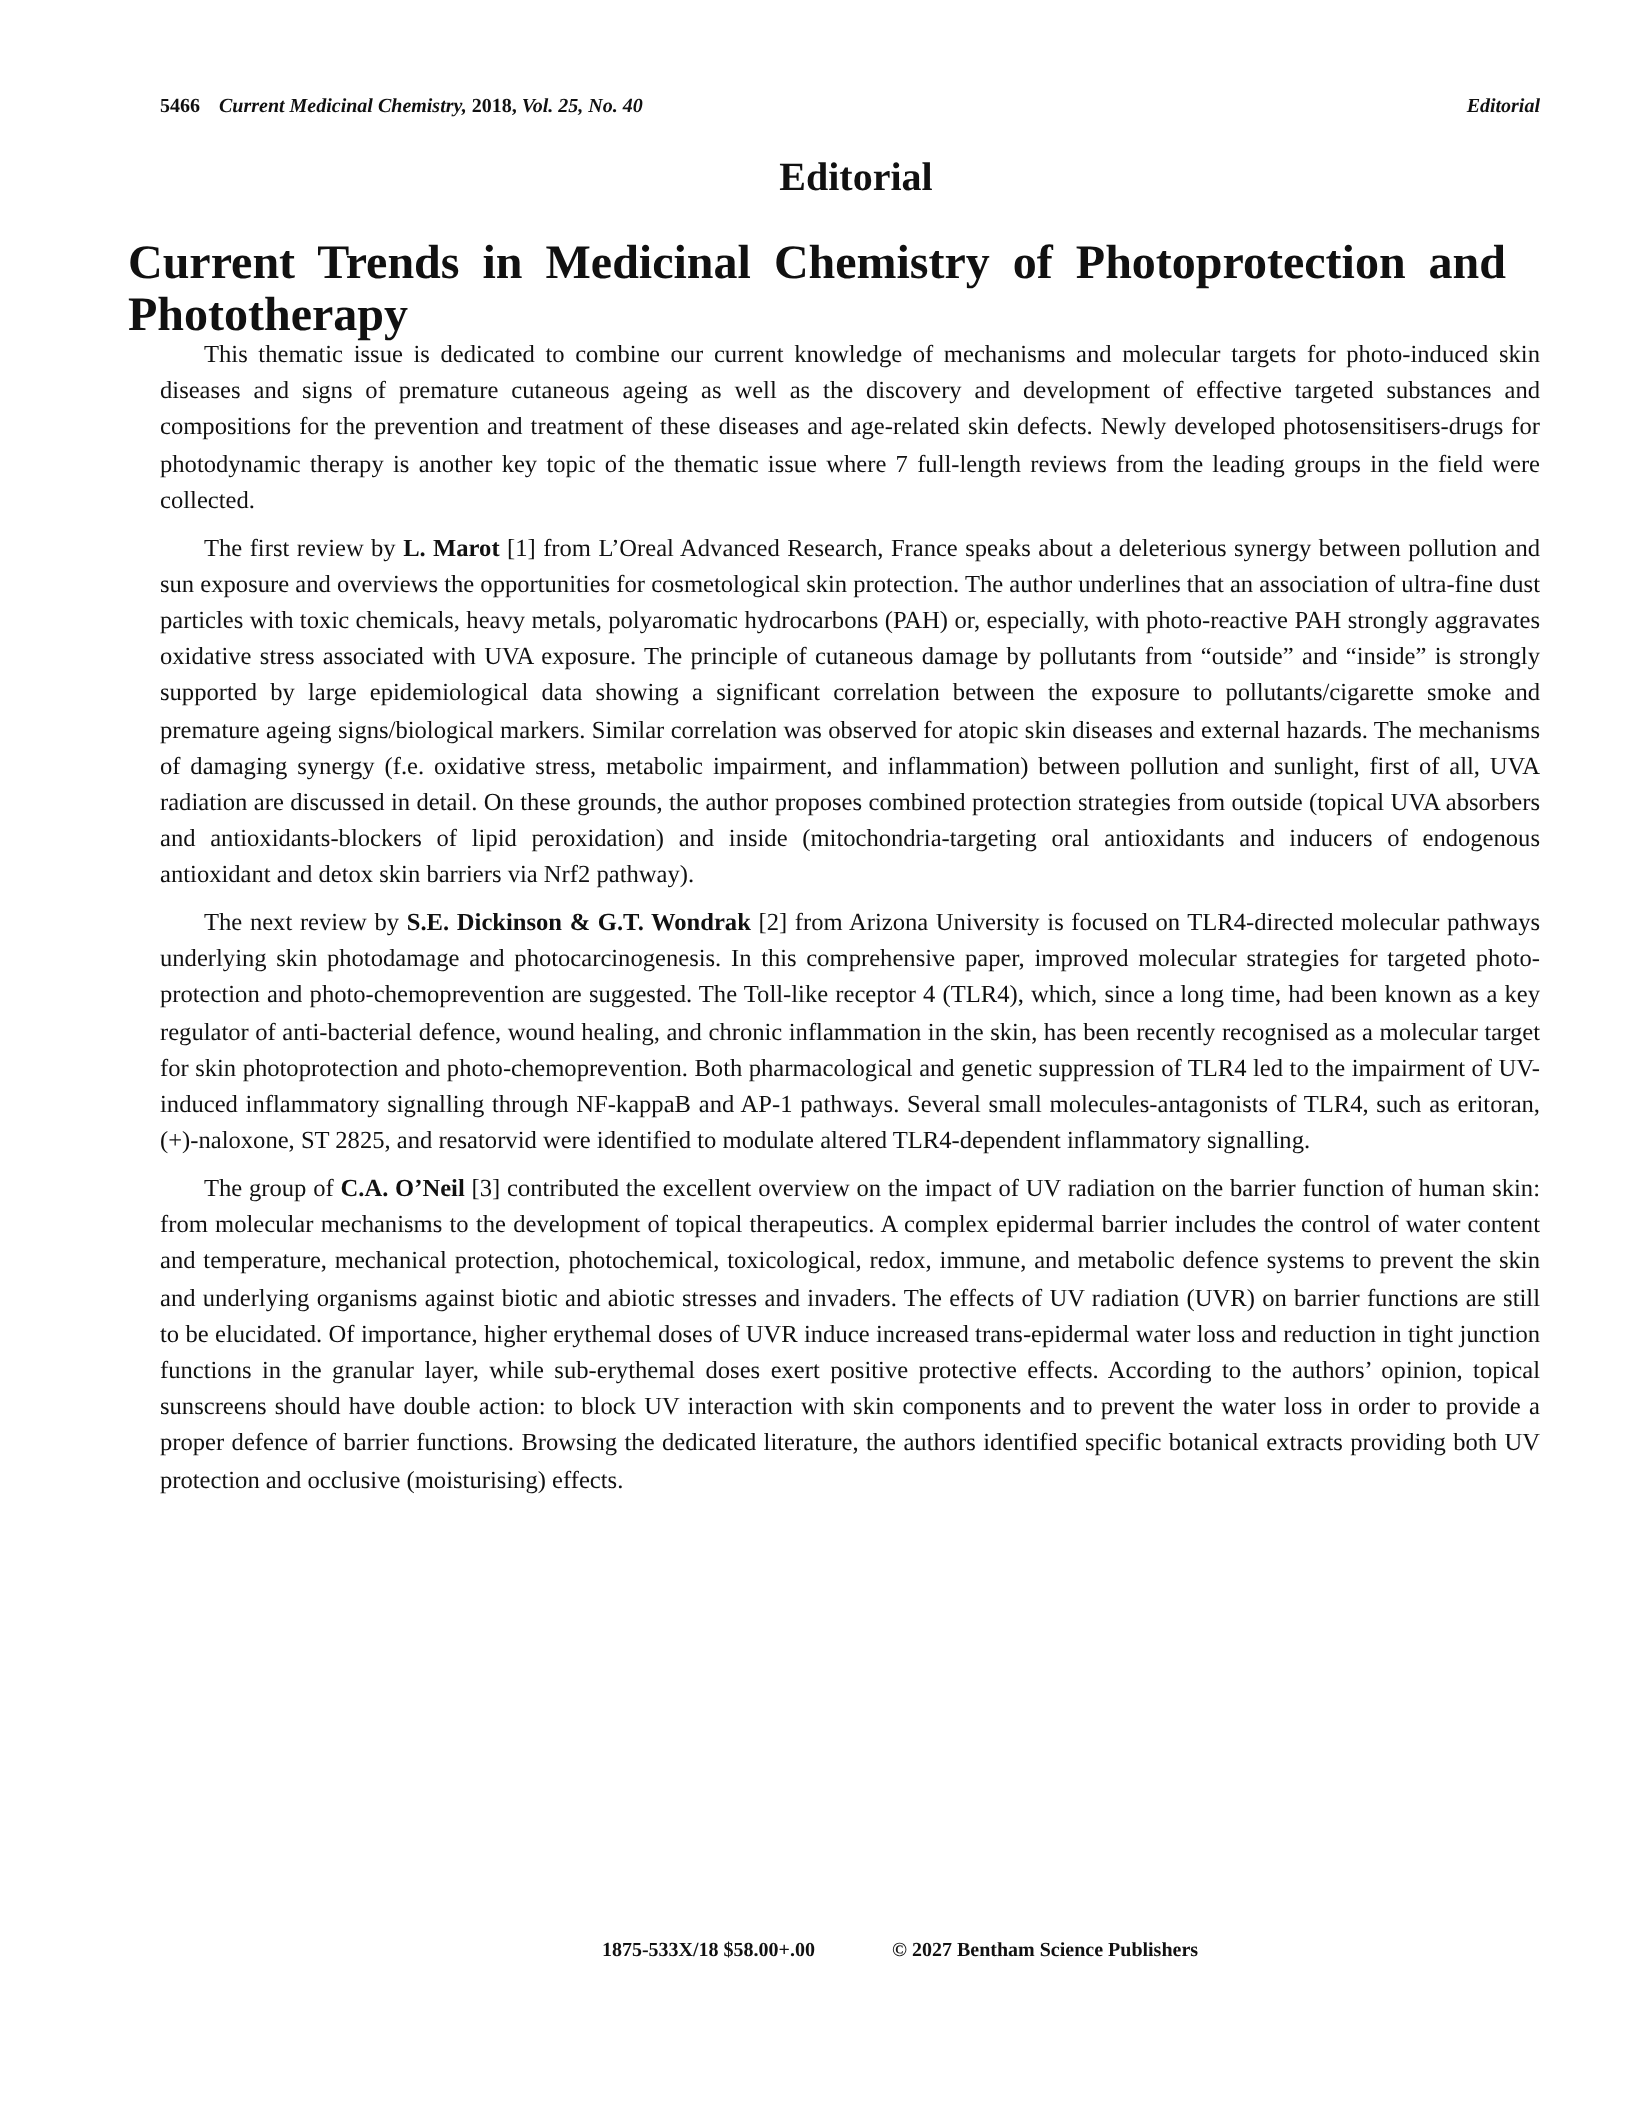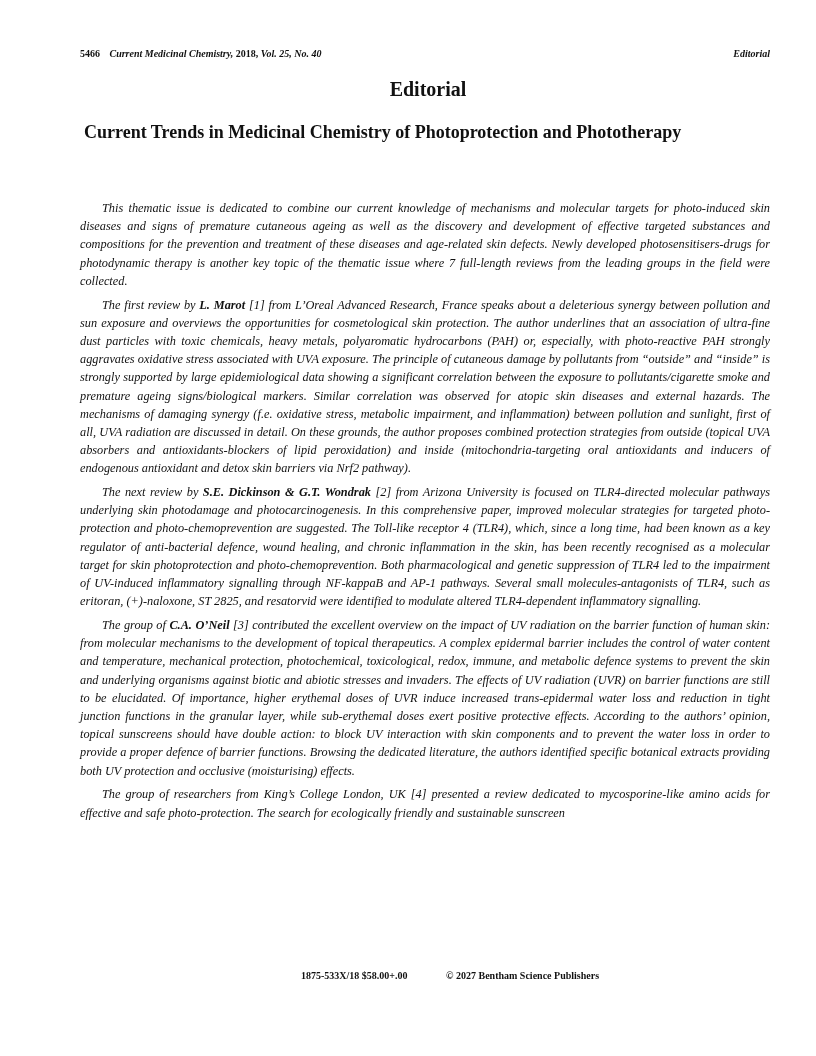--- a/index.html
+++ b/index.html
@@ -34,38 +34,37 @@
       top: 78px;
       left: 0;
       width: 856px;
       text-align: center;
       font-size: 20px;
       font-weight: bold;
     }
     .title {
       position: absolute;
       top: 119px;
-      left: 84px;
+      left: 64px;
       width: 689px;
-      font-size: 18px;
+      font-size: 24px;
       font-weight: bold;
       line-height: 26px;
       text-align: justify;
       text-align-last: left;
       margin: 0;
     }
     .body-text {
       position: absolute;
-      top: 199px;
+      top: 168px;
       left: 80px;
       width: 690px;
       font-size: 12.3px;
       line-height: 18.2px;
       text-align: justify;
-      font-style: italic;
     }
     .body-text p {
       margin: 0 0 5.5px 0;
       text-indent: 22px;
       hyphens: manual;
     }
     .body-text b { font-weight: bold; }
     .footer {
       position: absolute;
       top: 970px;
@@ -100,21 +99,18 @@
   </p>
   <p>
     <span>The first review by </span><b>L. Marot</b><span> [1] from L’Oreal Advanced Research, France speaks about a deleterious synergy between pollution and sun exposure and overviews the opportunities for cosmetological skin protection. The author underlines that an association of ultra-fine dust particles with toxic chemicals, heavy metals, polyaromatic hydro­carbons (PAH) or, especially, with photo-reactive PAH strongly aggravates oxidative stress associated with UVA exposure. The principle of cutaneous damage by pollutants from “outside” and “inside” is strongly supported by large epidemiological data showing a significant correlation between the exposure to pollutants/cigarette smoke and premature ageing signs/biological markers. Similar correlation was observed for atopic skin diseases and external hazards. The mechanisms of damaging synergy (f.e. oxidative stress, metabolic impairment, and inflammation) be­tween pollution and sunlight, first of all, UVA radiation are discussed in detail. On these grounds, the author pro­poses combined protection strategies from outside (topical UVA absorbers and antioxidants-blockers of lipid per­oxidation) and inside (mitochondria-targeting oral antioxidants and inducers of endogenous antioxidant and detox skin barriers via Nrf2 pathway).</span>
   </p>
   <p>
     <span>The next review by </span><b>S.E. Dickinson &amp; G.T. Wondrak</b><span> [2] from Arizona University is focused on TLR4-directed molecular pathways underlying skin photodamage and photocarcinogenesis. In this comprehensive paper, improved molecular strategies for targeted photo-protection and photo-chemoprevention are suggested. The Toll-like receptor 4 (TLR4), which, since a long time, had been known as a key regulator of anti-bacterial defence, wound healing, and chronic inflammation in the skin, has been recently recognised as a molecular target for skin photoprotection and photo-chemoprevention. Both pharmacological and genetic suppression of TLR4 led to the impairment of UV-induced inflammatory signalling through NF-kappaB and AP-1 pathways. Several small molecules-antagonists of TLR4, such as eritoran,  (+)-naloxone, ST 2825, and resatorvid were identified to modulate altered TLR4-dependent inflammatory signalling.</span>
   </p>
   <p>
     <span>The group of </span><b>C.A. O’Neil</b><span> [3] contributed the excellent overview on the impact of UV radiation on the barrier function of human skin: from molecular mechanisms to the development of topical therapeutics. A complex epi­dermal barrier includes the control of water content and temperature, mechanical protection, photochemical, toxico­logical, redox, immune, and metabolic defence systems to prevent the skin and underlying organisms against biotic and abiotic stresses and invaders. The effects of UV radiation (UVR) on barrier functions are still to be elucidated. Of importance, higher erythemal doses of UVR induce increased trans-epidermal water loss and reduction in tight junction functions in the granular layer, while sub-erythemal doses exert positive protective effects. According to the authors’ opinion, topical sunscreens should have double action: to block UV interaction with skin components and to prevent the water loss in order to provide a proper defence of barrier functions. Browsing the dedicated lit­erature, the authors identified specific botanical extracts providing both UV protection and occlusive (moisturising) effects.</span>
   </p>
-  <p>
-    <span>The group of researchers from King’s College London, UK [4] presented a review dedicated to mycosporine-like amino acids for effective and safe photo-protection. The search for ecologically friendly and sustainable sunscreen</span>
-  </p>
 </div>
 
 <div class="footer">
   <span class="issn">1875-533X/18 $58.00+.00</span>
   <span>© 2027 Bentham Science Publishers</span>
 </div>
 
 </body></html>

